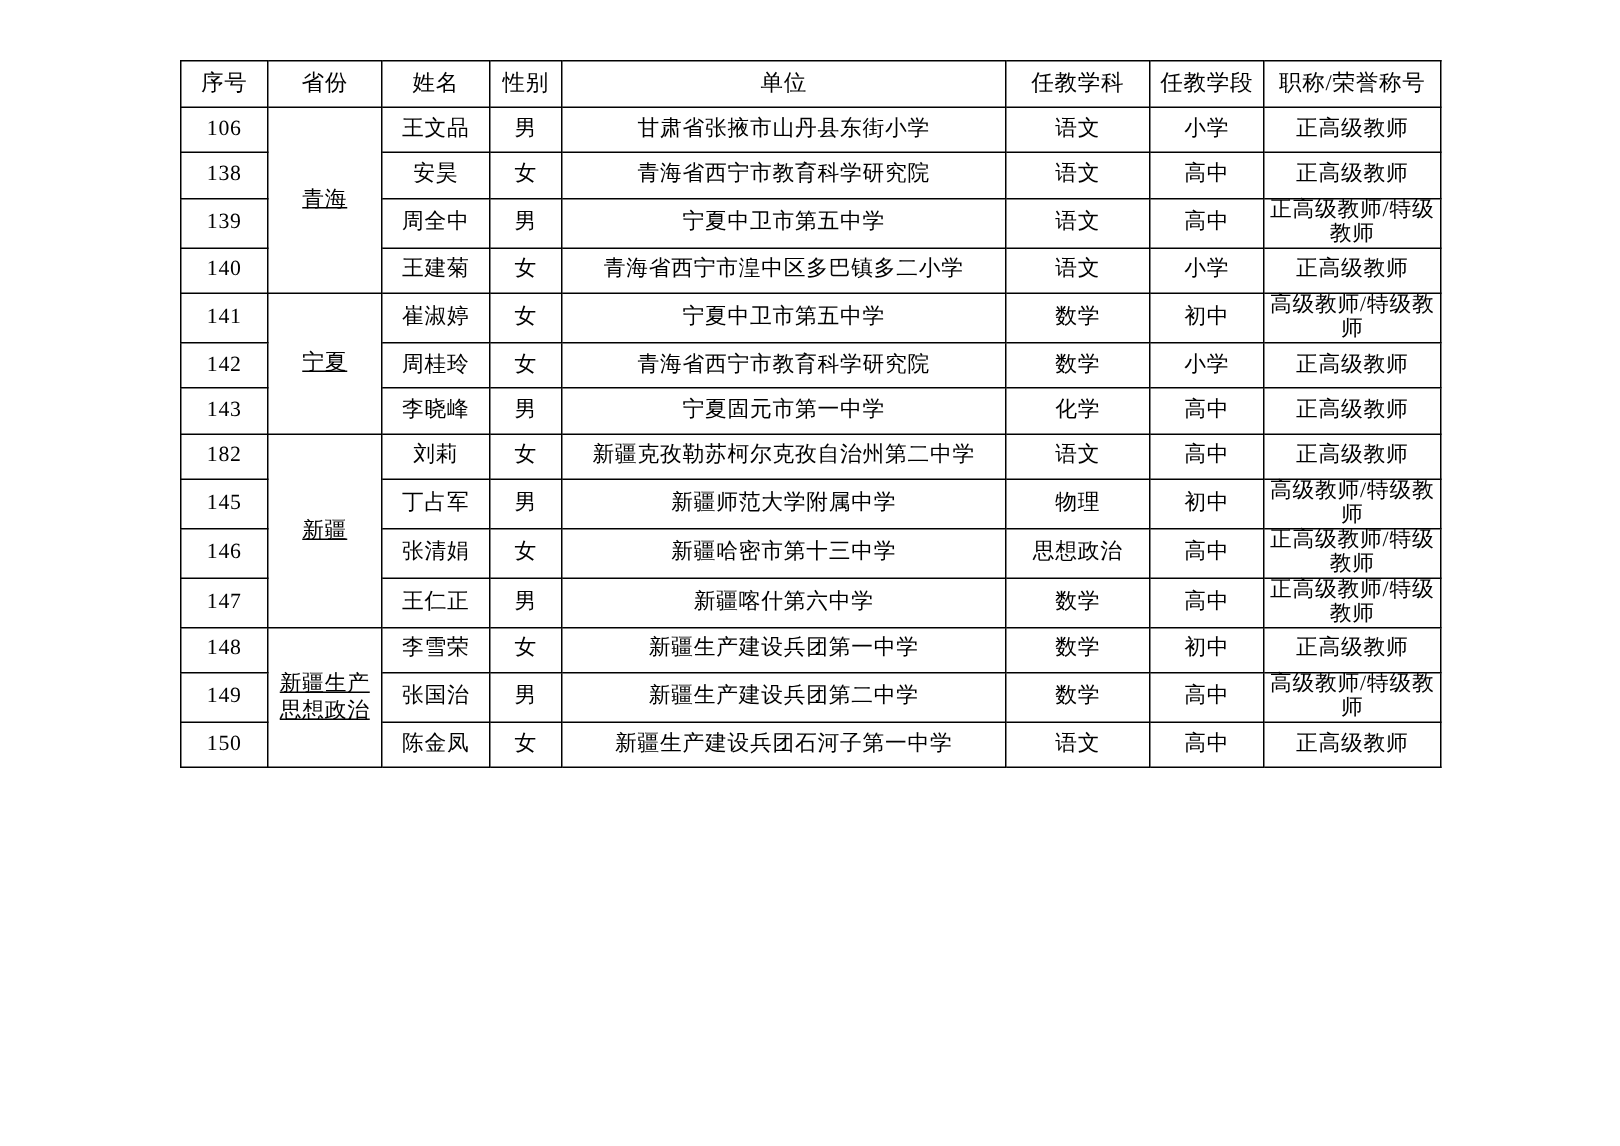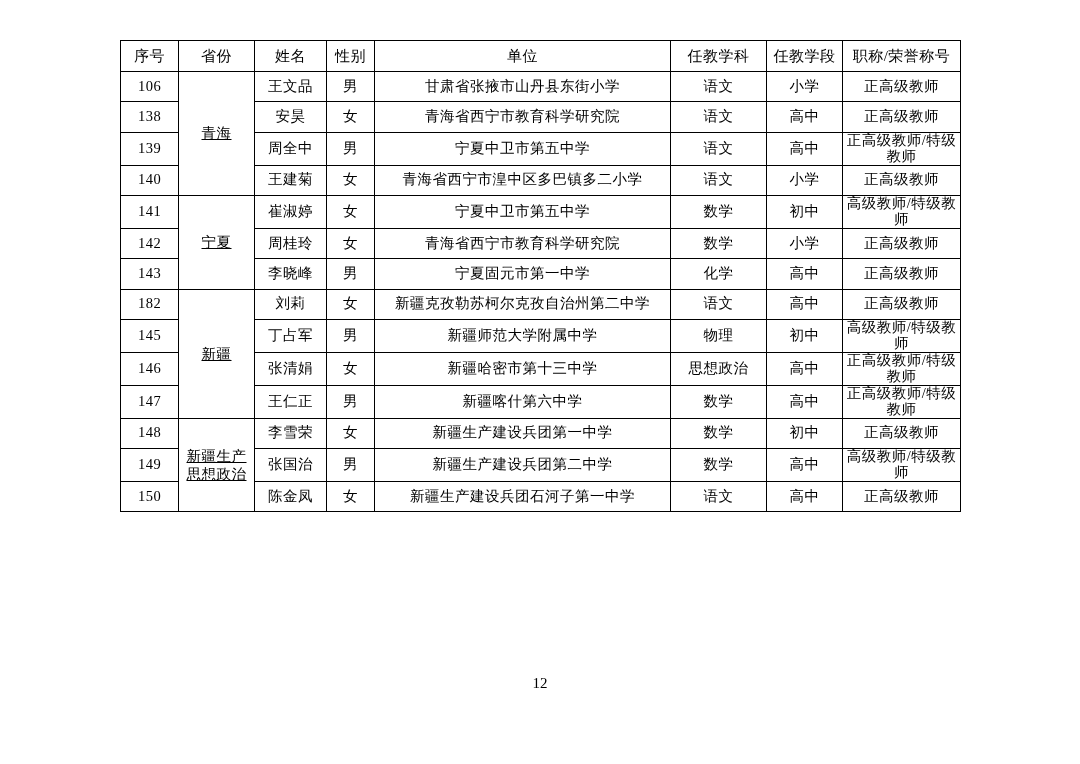--- a/index.html
+++ b/index.html
@@ -240,14 +240,13 @@
             <td class="gender">女</td>
             <td class="unit">新疆生产建设兵团石河子第一中学</td>
             <td class="subject">语文</td>
             <td class="stage">高中</td>
             <td class="title">正高级教师</td>
           </tr>
         </tbody>
     </table>
   </div>
 
-  <div class="page-number">12</div>
 </div>
 
 </body></html>

